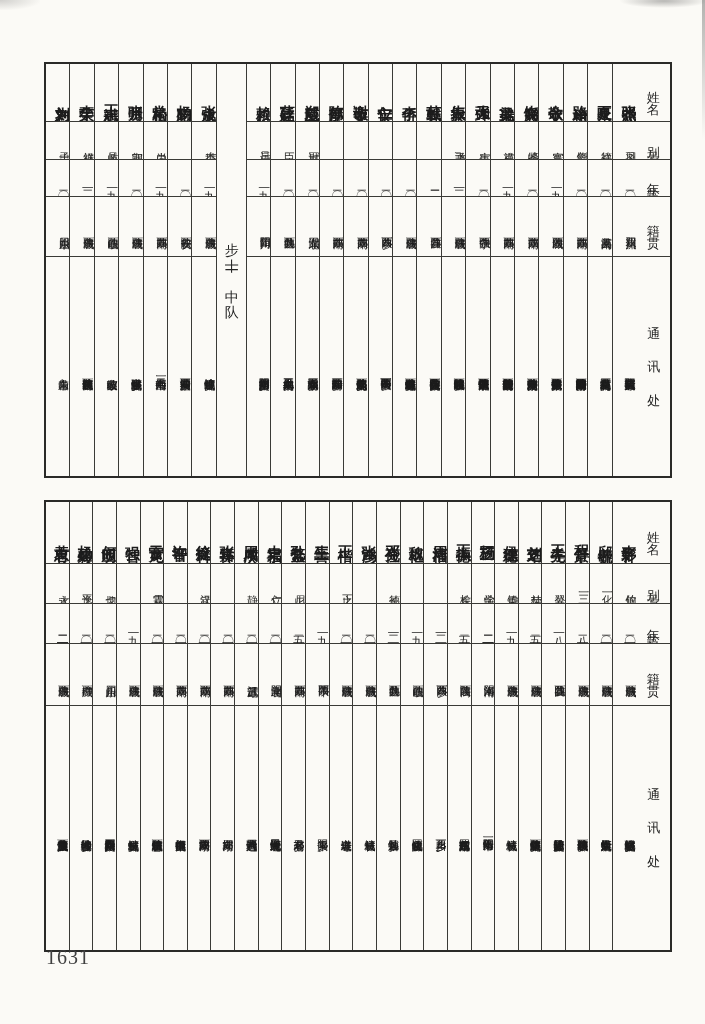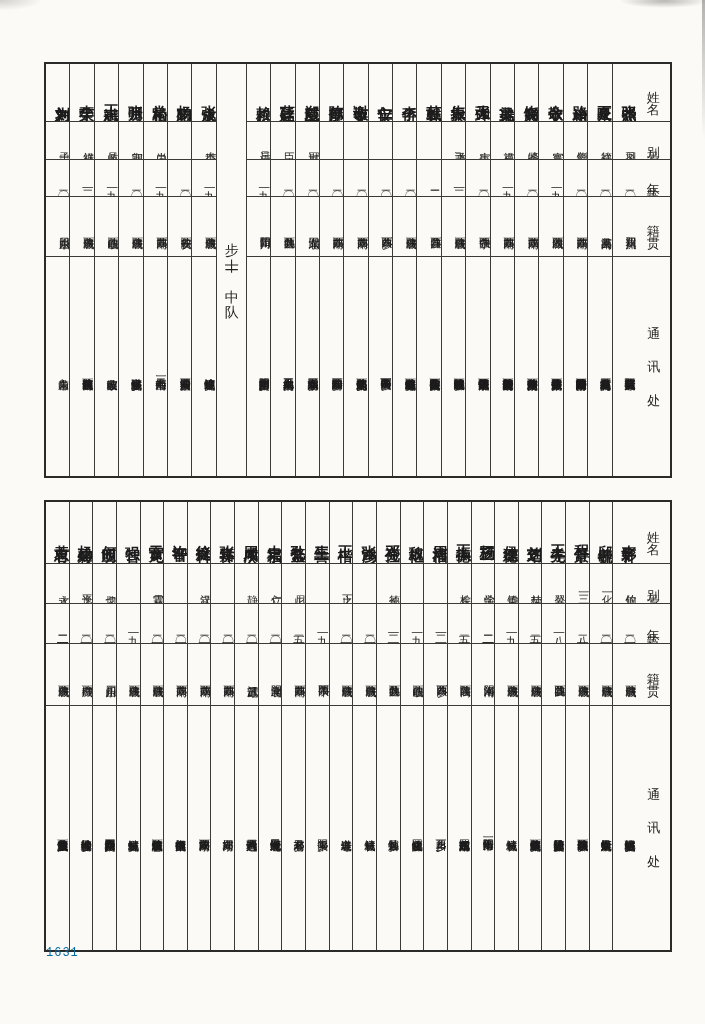--- a/index.html
+++ b/index.html
@@ -95,24 +95,24 @@
     text-orientation: upright;
     font-size: 14px;
     letter-spacing: 1.1em;
     color: #222;
   }
 
   .page-number {
     position: absolute;
     left: 46px;
     top: 946px;
-    font-size: 12px;
-    color: #0369a1;
+    font-size: 20px;
+    color: #404040;
     letter-spacing: 1px;
-    font-family: Liberation Mono, monospace;
+    font-family: Liberation Serif, serif;
   }
 </style>
 </head>
 <body>
 
 <div class="page">
   <div class="smudge-top-left"></div>
   <div class="smudge-top-right"></div>
   <div class="edge-right"></div>
 

